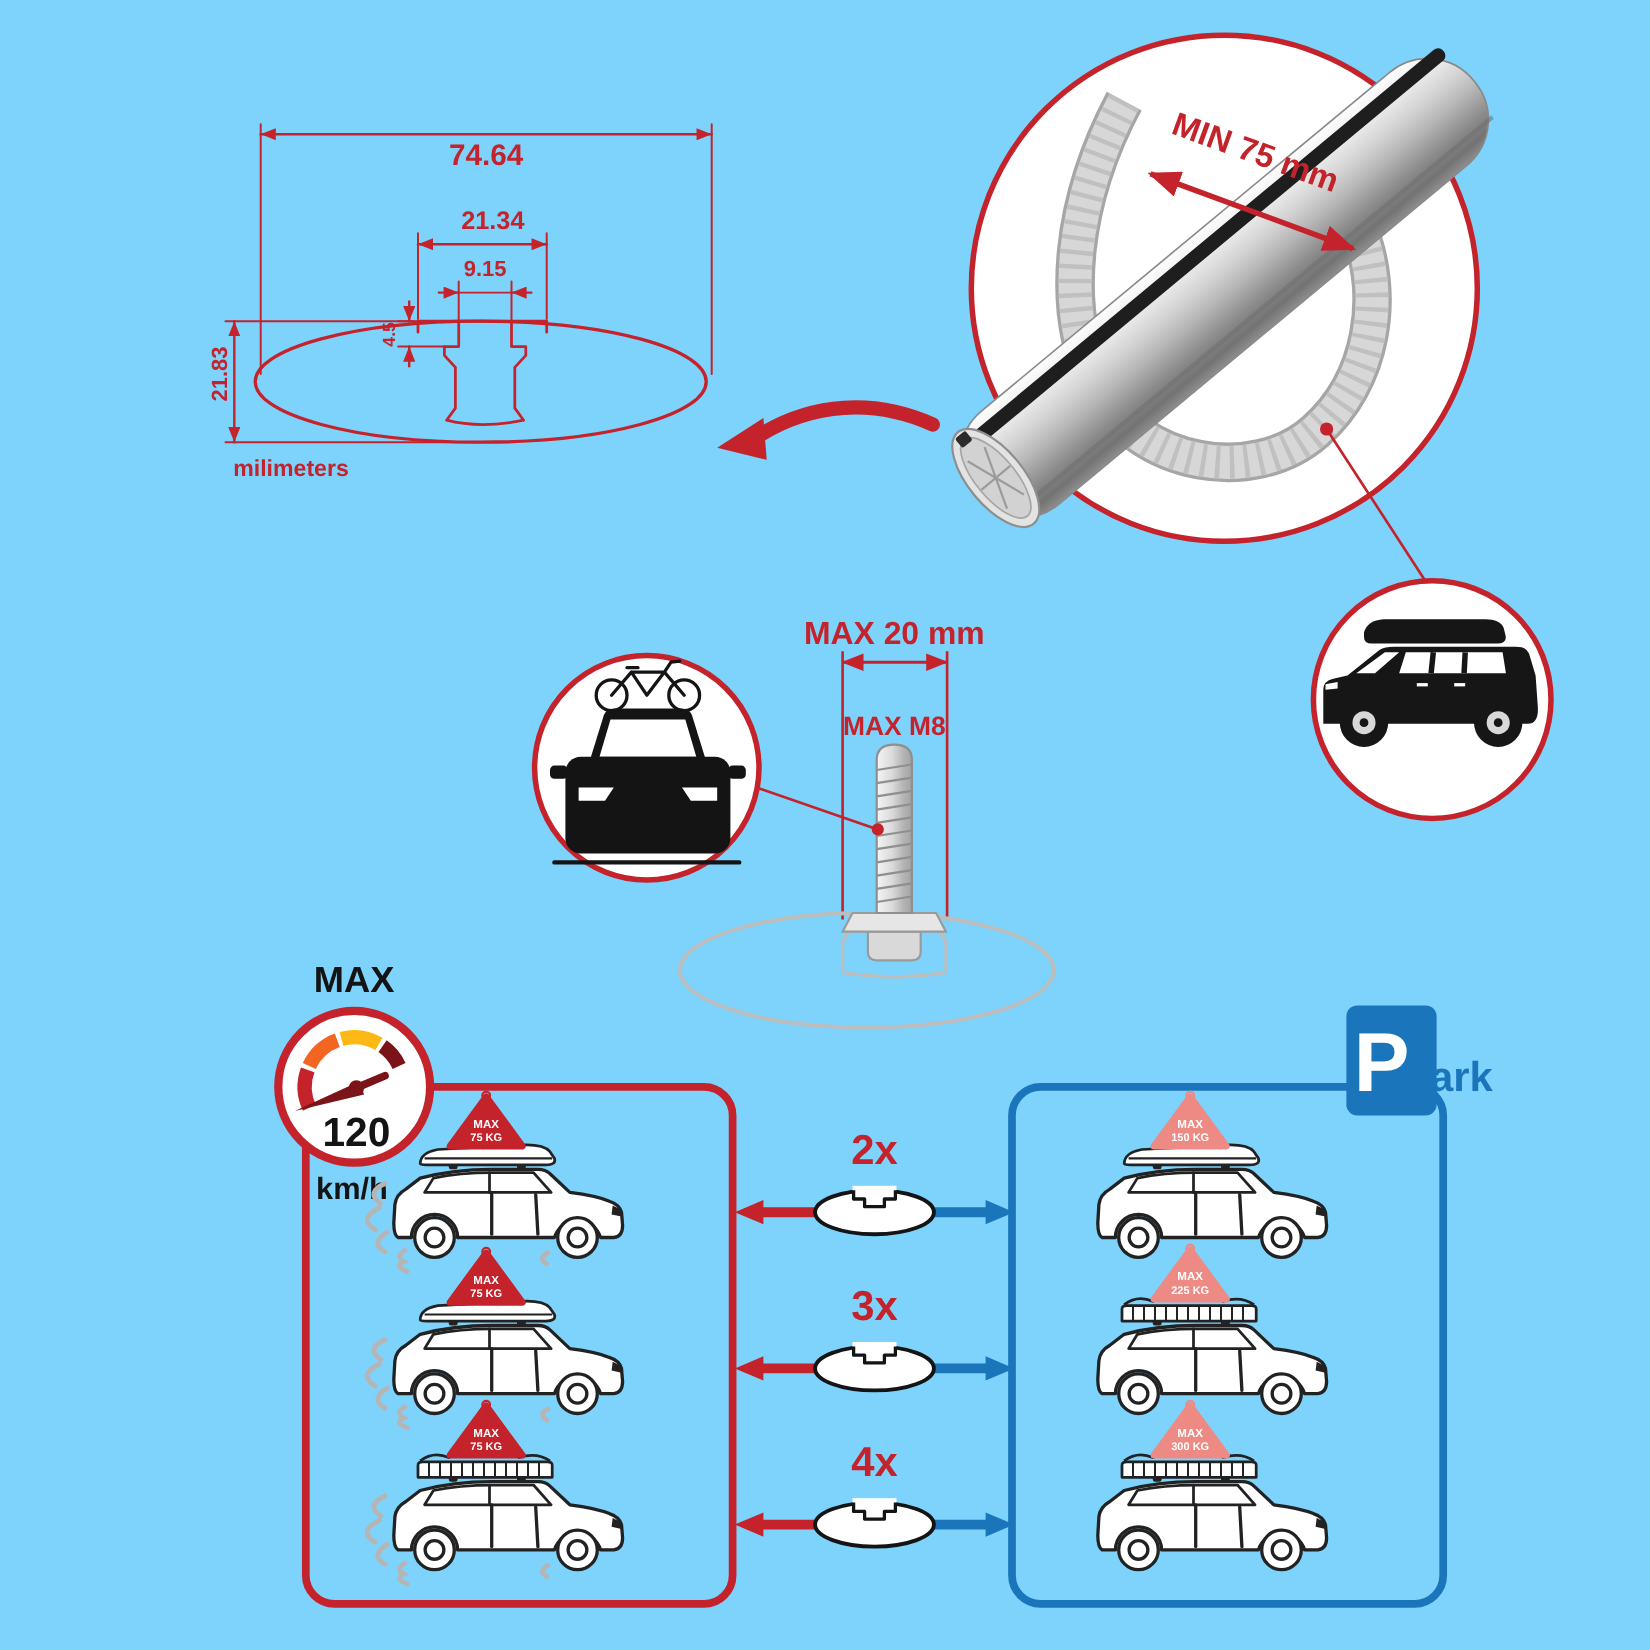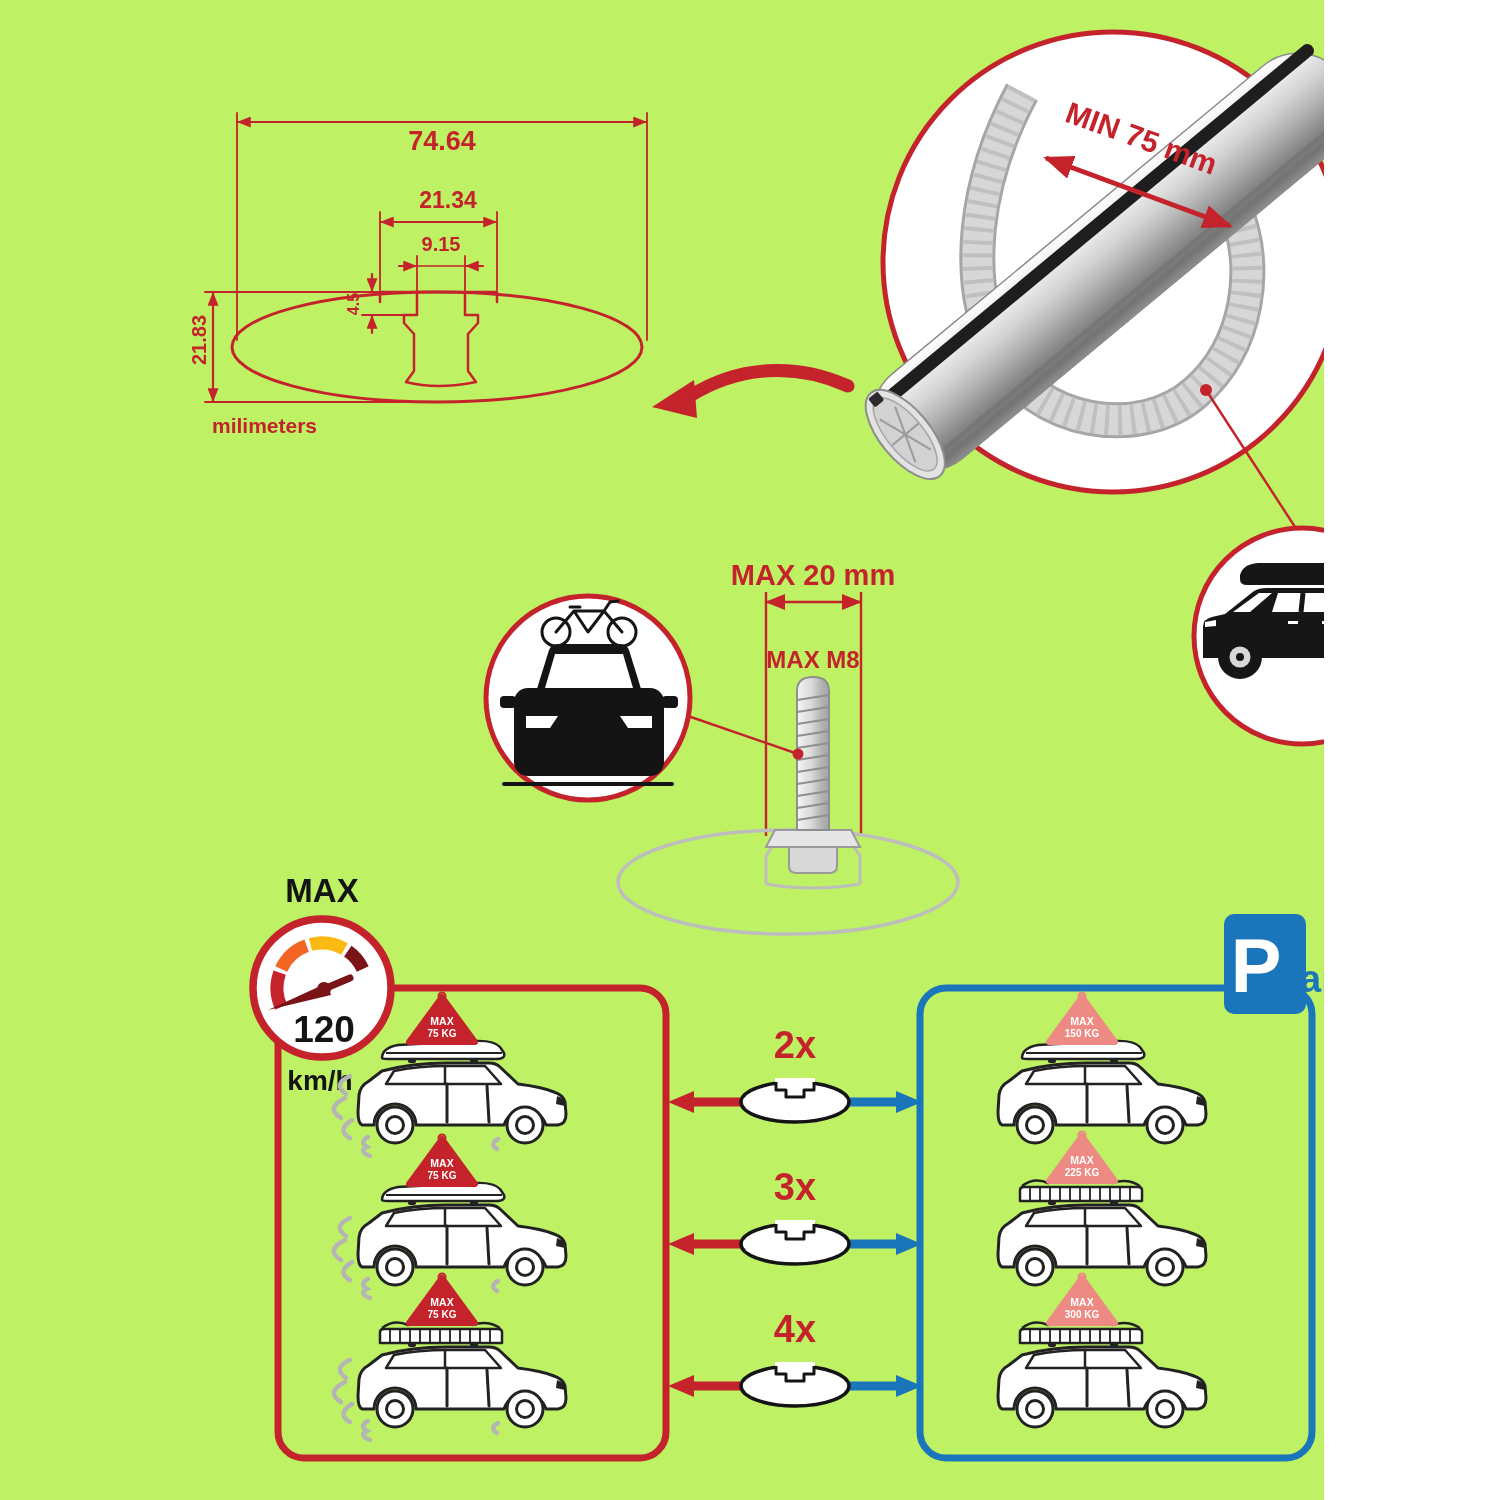--- a/index.html
+++ b/index.html
@@ -1,17 +1,17 @@
 <!DOCTYPE html>
 <html><head>
 <meta charset="utf-8">
 <style>
   html,body{margin:0;padding:0;background:#ffffff;}
-  .canvas{position:relative;width:1300px;height:1500px;background:#bef264;overflow:hidden;
-          font-family:"Liberation Sans","DejaVu Sans",sans-serif;padding-left:24px;}
+  .canvas{position:relative;width:1500px;height:1500px;background:#7dd3fc;overflow:hidden;
+          font-family:"Liberation Sans","DejaVu Sans",sans-serif;}
   svg{position:absolute;left:0;top:0;}
   text{font-family:"Liberation Sans","DejaVu Sans",sans-serif;}
   .dim{fill:#c4232b;font-weight:bold;}
   .tc{text-anchor:middle;}
   .blk{fill:#141414;font-weight:bold;text-anchor:middle;}
   .qty{fill:#c4232b;font-weight:bold;font-size:38px;text-anchor:middle;}
   .tag-t{fill:#ffffff;font-weight:bold;text-anchor:middle;}
   .p-letter{fill:#ffffff;font-weight:bold;text-anchor:middle;}
   .p-rest{fill:#1b75bb;font-weight:bold;}
 </style>

